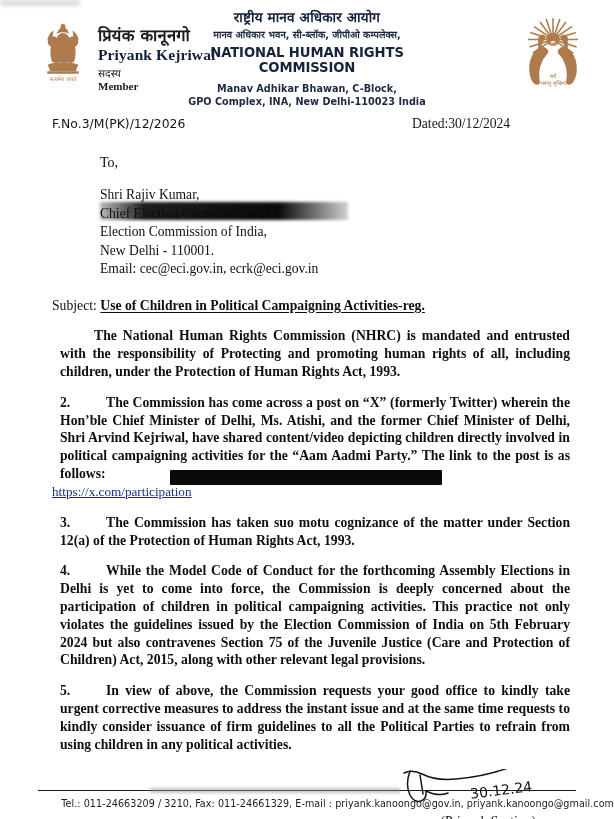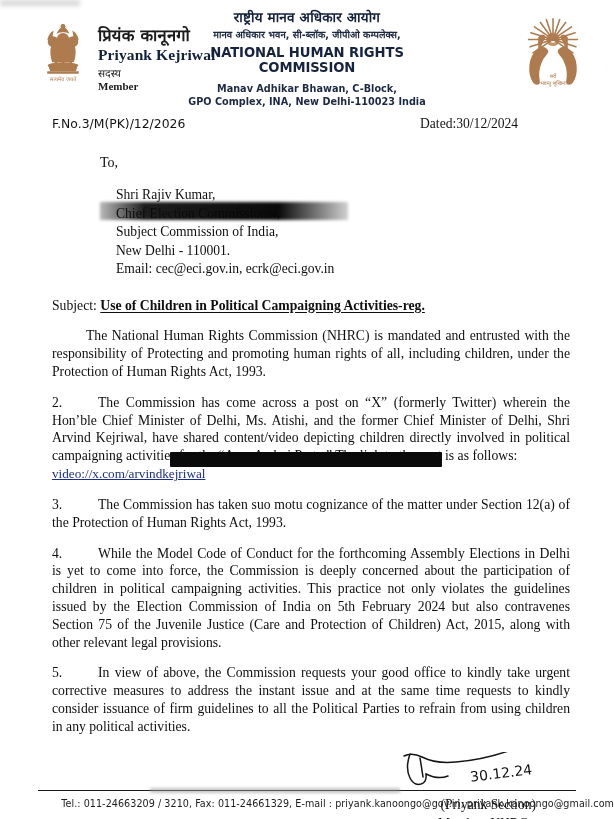--- a/index.html
+++ b/index.html
@@ -136,21 +136,20 @@
     font-size: 12.4px;
     color: #141414;
   }
   .dated {
     position: absolute;
     left: 412px;
     top: 0;
     font-family: "Liberation Serif", serif;
     font-size: 13.6px;
     color: #141414;
-    margin-left: 8px;
   }
 
   
   .body-wrap {
     padding: 0 44px 0 52px;
     font-size: 13.7px;
     color: #0f0f0f;
     line-height: 1.30;
   }
   .to-line {
@@ -158,21 +157,21 @@
     margin-left: 48px;
     font-size: 14px;
   }
   .addr-block {
     margin-top: 14px;
     margin-left: 48px;
     position: relative;
     line-height: 1.36;
     font-size: 13.6px;
   }
-  .addr-line { white-space: nowrap; margin-left: 16px; }
+  .addr-line { white-space: nowrap; }
   .addr-email { position: relative; }
 
   
   .redact {
     position: absolute;
     background: #0a0a0a;
     border-radius: 1px;
   }
   .redact-blur {
     position: absolute;
@@ -195,25 +194,26 @@
     font-size: 13.7px;
   }
   .subject-label { }
   .subject-text {
     font-weight: 700;
     text-decoration: underline;
     text-underline-offset: 2px;
   }
 
   p.para {
-    margin: 13px 0 0 0;
+    margin: 13px 0 0 8px;
     text-align: justify;
     text-justify: inter-word;
     font-size: 13.7px;
     line-height: 1.30;
+    font-weight: bold;
   }
   p.para.first { text-indent: 34px; }
   .pnum {
     display: inline-block;
     width: 46px;
   }
   .url-line {
     position: relative;
     display: inline-block;
     width: 100%;
@@ -402,37 +402,37 @@
     <span class="dated">Dated:30/12/2024</span>
   </div>
 
   <div class="body-wrap">
 
     <div class="to-line">To,</div>
 
     <div class="addr-block">
       <div class="addr-line">Shri Rajiv Kumar,</div>
       <div class="addr-line">Chief Election Commissioner,</div>
-      <div class="addr-line">Subject Commission of India,</div>
+      <div class="addr-line">Election Commission of India,</div>
       <div class="addr-line">New Delhi - 110001.</div>
       <div class="addr-line addr-email">Email: cec@eci.gov.in, ecrk@eci.gov.in</div>
       <div class="redact-blur redact-addr"></div>
     </div>
 
     <div class="subject">
       <span class="subject-label">Subject:</span>
       <span class="subject-text">Use of Children in Political Campaigning Activities-reg.</span>
     </div>
 
     <p class="para first">The National Human Rights Commission (NHRC) is mandated and entrusted with the responsibility of Protecting and promoting human rights of all, including children, under the Protection of Human Rights Act, 1993.</p>
 
     <p class="para"><span class="pnum">2.</span><span>The Commission has come across a post on “X” (formerly Twitter) wherein the Hon’ble Chief Minister of Delhi, Ms. Atishi, and the former Chief Minister of Delhi, Shri Arvind Kejriwal, have shared content/video depicting children directly involved in political campaigning activities for the “Aam Aadmi Party.” The link to the post is as follows:</span></p>
 
     <div class="url-line">
-      <span class="url-text">video://x.com/arvindkejriwal</span>
+      <span class="url-text">https://x.com/participation</span>
       <span class="redact redact-url"></span>
     </div>
 
     <p class="para"><span class="pnum">3.</span><span>The Commission has taken suo motu cognizance of the matter under Section 12(a) of the Protection of Human Rights Act, 1993.</span></p>
 
     <p class="para"><span class="pnum">4.</span><span>While the Model Code of Conduct for the forthcoming Assembly Elections in Delhi is yet to come into force, the Commission is deeply concerned about the participation of children in political campaigning activities. This practice not only violates the guidelines issued by the Election Commission of India on 5th February 2024 but also contravenes Section 75 of the Juvenile Justice (Care and Protection of Children) Act, 2015, along with other relevant legal provisions.</span></p>
 
     <p class="para"><span class="pnum">5.</span><span>In view of above, the Commission requests your good office to kindly take urgent corrective measures to address the instant issue and at the same time requests to kindly consider issuance of firm guidelines to all the Political Parties to refrain from using children in any political activities.</span></p>
 
     

